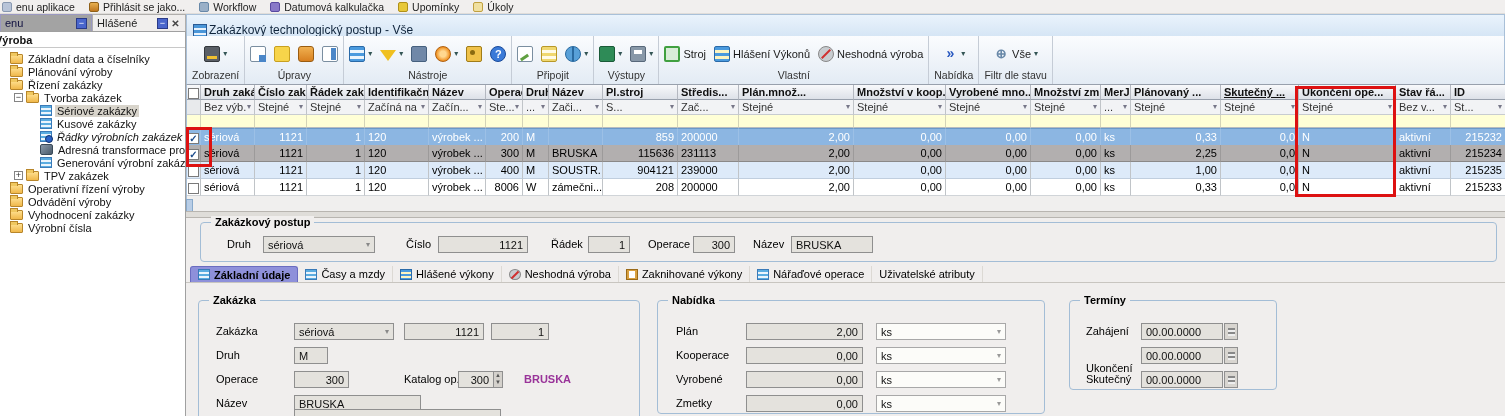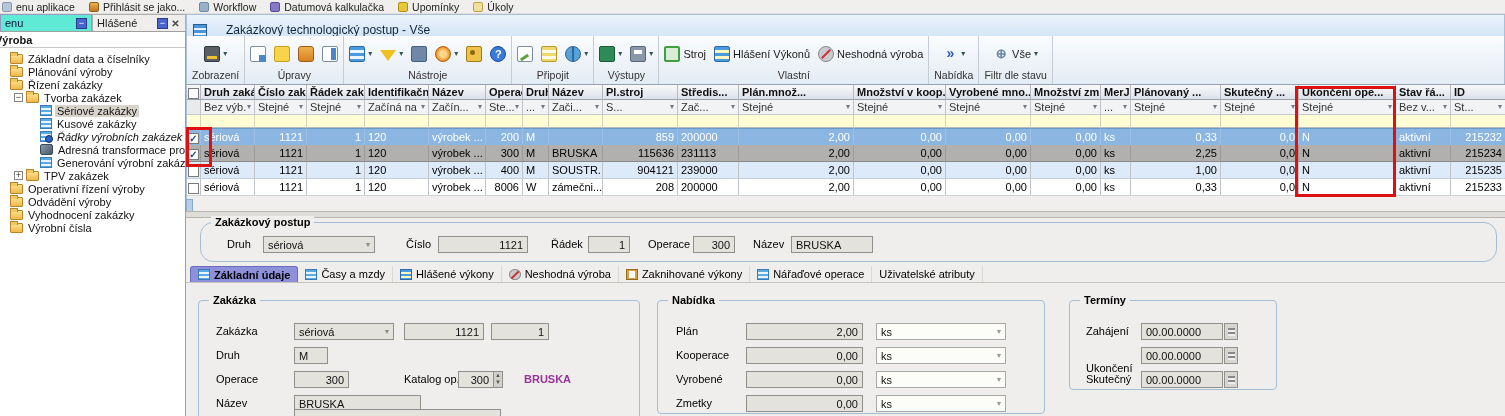--- a/index.html
+++ b/index.html
@@ -13,42 +13,42 @@
   .app-menu-icon{background:#b8c4d8;border:1px solid #8898b0;}
   .user-icon{background:linear-gradient(#e8b050,#c07820);border:1px solid #906018;}
   .workflow-icon{background:#9ab0c8;border:1px solid #6888a8;}
   .calculator-icon{background:#8878c8;border:1px solid #5848a0;}
   .reminder-icon{background:#e8c838;border:1px solid #b09018;}
   .tasks-icon{background:#f0e0a0;border:1px solid #c0a040;}
 
   
   .side-tabs{position:absolute;left:0;top:14px;width:186px;height:17px;display:flex;}
   .side-tab{display:flex;align-items:center;height:17px;padding:0 4px;font-size:11px;border:1px solid #9a98c0;border-bottom:none;}
-  .side-tab.menu{width:92px;background:#5eead4;color:#101040;}
+  .side-tab.menu{width:92px;background:#a3a3a3;color:#101040;}
   .side-tab.fav{width:94px;background:#f0eeed;border-color:#b0aeac;color:#222;}
   .side-tab .spring{flex:1;}
   .wbox{width:11px;height:11px;background:#4a66cc;border:1px solid #2a3a88;color:#fff;font-size:9px;line-height:8px;text-align:center;margin-left:3px;}
   .xbox{width:11px;height:11px;color:#444;font-weight:bold;font-size:10px;line-height:11px;text-align:center;margin-left:2px;}
   .tree-pane{position:absolute;left:0;top:31px;width:186px;height:385px;background:#ffffff;border-right:1px solid #a0a0a0;border-top:1px solid #a0a0a0;overflow:hidden;}
   .tree-header{height:16px;line-height:15px;font-weight:bold;border-bottom:1px solid #c8c8c8;padding-left:0;margin-left:-5px;padding-top:1px;}
   .tree-body{padding-top:4px;}
   .tree-row{display:flex;align-items:center;height:13px;white-space:nowrap;overflow:hidden;cursor:default;}
   .tree-row .lbl{padding:0 2px;}
   .tree-row.sel .lbl{background:#d8d4cb;}
   .expand{width:9px;height:9px;border:1px solid #848484;background:#fff;font-size:9px;line-height:7px;text-align:center;margin-right:3px;flex:0 0 auto;color:#333;}
   .t-ico{flex:0 0 auto;margin-right:3px;}
   .i-folder{width:13px;height:10px;background:linear-gradient(#ffe090,#f0b84a);border:1px solid #b8862a;border-radius:1px;position:relative;}
   .i-folder::before{content:"";position:absolute;left:-1px;top:-3px;width:6px;height:3px;background:#f0c860;border:1px solid #b8862a;border-bottom:none;}
   .i-table{width:12px;height:11px;border:1px solid #3a7ab8;background:repeating-linear-gradient(180deg,#5aace0 0 2px,#eaf4fc 2px 4px);}
   .i-table-clock{width:12px;height:11px;border:1px solid #3a7ab8;background:repeating-linear-gradient(180deg,#5aace0 0 2px,#eaf4fc 2px 4px);position:relative;}
   .i-table-clock::after{content:"";position:absolute;right:-2px;bottom:-2px;width:6px;height:6px;border-radius:50%;background:#2a62c8;border:1px solid #10306a;}
   .i-transform{width:13px;height:11px;background:linear-gradient(135deg,#8898a8,#4a5a6a);border:1px solid #3a4a58;border-radius:2px;}
 
   
-  .titlebar{position:absolute;left:186px;top:14px;width:1319px;height:32px;background:linear-gradient(#eaf3fc,#cde0f2);border:1px solid #a9c0d8;display:flex;align-items:center;padding-left:6px;gap:19px;}
+  .titlebar{position:absolute;left:186px;top:14px;width:1319px;height:32px;background:linear-gradient(#eaf3fc,#cde0f2);border:1px solid #a9c0d8;display:flex;align-items:center;padding-left:6px;gap:2px;}
   .title-ico{width:14px;height:13px;border:1px solid #2a5a94;background:repeating-linear-gradient(180deg,#4a96d8 0 3px,#e8f2fc 3px 5px);}
   .title-text{font-size:12px;color:#10253c;}
 
   
   .toolbar{position:absolute;left:186px;top:36px;width:1319px;height:48px;background:linear-gradient(#fbfcfe,#e3ebf4);border-left:1px solid #a9c0d8;border-right:1px solid #a9c0d8;display:flex;align-items:stretch;}
   .tb-group{display:flex;flex-direction:column;justify-content:space-between;border-right:1px solid #c5ccd6;padding:3px 2px 1px 2px;}
   .tb-icons{display:flex;align-items:center;justify-content:center;gap:2px;flex:1;}
   .tb-label{text-align:center;font-size:10.5px;color:#333;height:14px;line-height:13px;white-space:nowrap;padding:0 3px;}
   .tb-btn{display:flex;align-items:center;gap:3px;padding:2px 3px;border-radius:2px;cursor:default;}
   .tb-btn .caret{font-size:8px;color:#355;line-height:8px;}
@@ -385,21 +385,21 @@
         <div class="g-cell" style="width: 26px;">Druh</div>
         <div class="g-cell" style="width: 54px;">Název</div>
         <div class="g-cell" style="width: 75px;">Pl.stroj</div>
         <div class="g-cell" style="width: 61px;">Středis...</div>
         <div class="g-cell" style="width: 115px;">Plán.množ...</div>
         <div class="g-cell" style="width: 92px;">Množství v koop...</div>
         <div class="g-cell" style="width: 85px;">Vyrobené mno...</div>
         <div class="g-cell" style="width: 70px;">Množství zm...</div>
         <div class="g-cell" style="width: 30px;">MerJ</div>
         <div class="g-cell" style="width: 90px;">Plánovaný ...</div>
-        <div class="g-cell" style="width: 78px;">Skutečný ...</div>
+        <div class="g-cell" style="width: 78px; text-decoration: underline;">Skutečný ...</div>
         <div class="g-cell" style="width: 97px;">Ukončení ope...</div>
         <div class="g-cell" style="width: 55px;">Stav řá...</div>
         <div class="g-cell" style="width: 55px;">ID</div>
       </div>
       <div class="g-row f-row2">
         <div class="g-cell" style="width: 14px; background: rgb(232, 234, 236);"></div>
         <div class="g-cell" style="width: 54px;">
           <div class="flabel">Bez výb...</div>
           <div class="fcaret">▾</div>
         </div>
@@ -602,21 +602,21 @@
         <div class="g-cell" style="width: 97px;">N</div>
         <div class="g-cell" style="width: 55px;">aktivní</div>
         <div class="g-cell al-r" style="width: 55px;">215233</div>
       </div>
     </div>
   <div class="vscroll"></div>
   <div class="splitter"></div>
 
   <div class="bottom">
 
-    <div class="group" style="left:14px;top:4px;width:1297px;height:40px;border-radius:13px;">
+    <div class="group" style="left:14px;top:4px;width:1297px;height:40px;">
       <span class="glabel">Zakázkový postup</span>
       <span class="flabel2" style="left:26px;top:13px;">Druh</span>
       <div class="fld combo" style="left:62px;top:13px;width:112px;">sériová</div>
       <span class="flabel2" style="left:205px;top:13px;">Číslo</span>
       <div class="fld num" style="left:237px;top:13px;width:90px;">1121</div>
       <span class="flabel2" style="left:350px;top:13px;">Řádek</span>
       <div class="fld num" style="left:387px;top:13px;width:42px;">1</div>
       <span class="flabel2" style="left:447px;top:13px;">Operace</span>
       <div class="fld num" style="left:492px;top:13px;width:42px;">300</div>
       <span class="flabel2" style="left:552px;top:13px;">Název</span>

